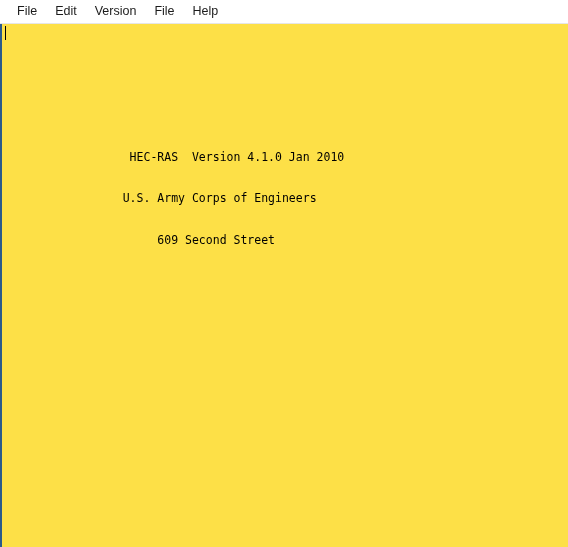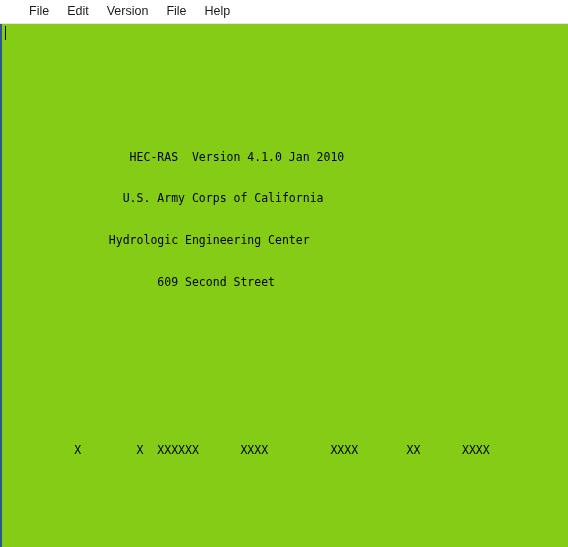--- a/index.html
+++ b/index.html
@@ -26,40 +26,40 @@
     flex-direction: column;
   }
 
   
   #menubar {
     height: 24px;
     min-height: 24px;
     background: #ffffff;
     display: flex;
     align-items: center;
-    padding-left: 20px;
+    padding-left: 8px;
     box-sizing: border-box;
     border-bottom: 1px solid #e6e6e6;
     user-select: none;
   }
   .menu-item {
     font-family: "Liberation Sans", sans-serif;
     font-size: 12.5px;
     color: #1b1b1b;
     padding: 2px 9px 3px 9px;
     cursor: default;
     white-space: nowrap;
     line-height: 15px;
   }
 
   
   #text-area-wrap {
     flex: 1 1 auto;
     position: relative;
-    background: #84cc16;
+    background: #fde047;
     border-left: 2px solid #2b5a8a;
     overflow: hidden;
   }
   #text-caret {
     position: absolute;
     left: 3px;
     top: 2px;
     width: 1px;
     height: 14px;
     background: #000000;
@@ -101,29 +101,27 @@
 
     <div id="text-caret"></div>
 
     <div id="doc">
 
       
       <div class="doc-line"> </div>
 
       
       <div class="doc-line">                  HEC-RAS  Version 4.1.0 Jan 2010</div>
-      <div class="doc-line">                 U.S. Army Corps of California</div>
-      <div class="doc-line">               Hydrologic Engineering Center</div>
+      <div class="doc-line">                 U.S. Army Corps of Engineers</div>
       <div class="doc-line">                      609 Second Street</div>
 
       <div class="doc-line"> </div>
       <div class="doc-line"> </div>
 
       
-      <div class="doc-line">          X        X  XXXXXX      XXXX         XXXX       XX      XXXX</div>
       
       
       
       
       
 
       
 
       
       

